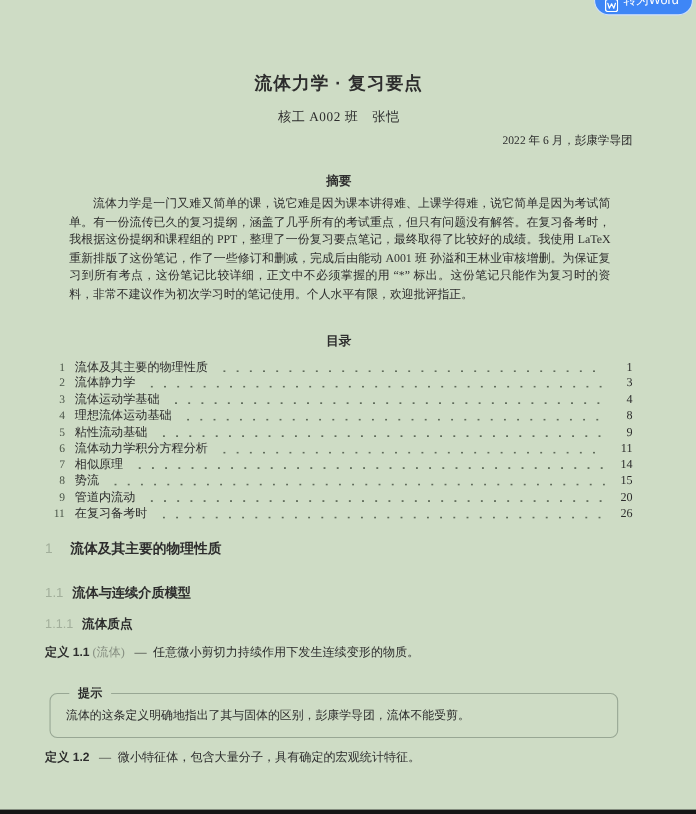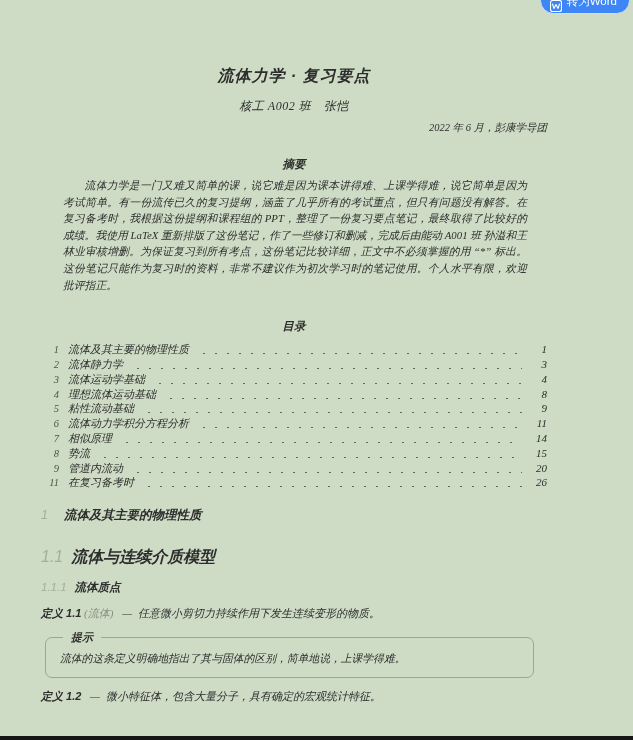--- a/index.html
+++ b/index.html
@@ -32,22 +32,21 @@
     font-family:"Liberation Sans", sans-serif;
     font-size:11.5px;
     line-height:24px;
     cursor:pointer;
   }
   .convert-btn .ic{
     display:inline-block; width:12px; height:12px; margin-bottom:5px;
   }
   .doc{
     position:absolute; inset:0;
-    padding:0 86px 0 41px;
-    font-style:italic;
+    padding:0 58px 0 41px;
   }
   .doc-title{
     margin-top:66px; text-align:center;
     font-family:"Liberation Sans", sans-serif;
     font-weight:bold; font-size:16px; letter-spacing:1px;
   }
   .doc-author{
     margin-top:11px; text-align:center; font-size:12px; letter-spacing:.5px;
   }
   .doc-date{
@@ -87,39 +86,39 @@
     margin-top:17px; text-align:left;
     font-family:"Liberation Sans", sans-serif;
     font-weight:bold; font-size:12.5px;
   }
   .section-heading .sec-num{
     color:var(--numgrey); font-weight:normal; margin-right:16px;
   }
   .subsection-heading{
     margin-top:23px;
     font-family:"Liberation Sans", sans-serif;
-    font-weight:bold; font-size:16px;
+    font-weight:bold; font-size:12px;
   }
   .subsubsection-heading{
     margin-top:12px;
     font-family:"Liberation Sans", sans-serif;
     font-weight:bold; font-size:11.5px;
   }
   .hnum{ color:var(--numgrey); font-weight:normal; margin-right:8px; }
   .definition{
     margin-top:10px; font-size:11px; line-height:16px;
   }
   .def-label{
     font-family:"Liberation Sans", sans-serif; font-weight:bold;
   }
   .def-paren{ color:var(--parengrey); }
   .def-dash{ margin:0 6px; }
   .hint-box{
     position:relative;
-    margin:16px 13px 0 4px;
+    margin:29px 13px 0 4px;
     border:1px solid var(--hintborder);
     border-radius:7px;
     padding:12px 14px 10px 14px;
   }
   .hint-title{
     position:absolute; top:-8px; left:17px;
     background:var(--bg); padding:0 8px;
     font-family:"Liberation Sans", sans-serif;
     font-weight:bold; font-size:11px;
   }
@@ -231,21 +230,21 @@
   </div>
 
   <div class="definition">
     <span class="def-label">定义 1.1</span>
     <span class="def-paren">(流体)</span>
     <span class="def-dash">—</span><span>任意微小剪切力持续作用下发生连续变形的物质。</span>
   </div>
 
   <div class="hint-box">
     <div class="hint-title">提示</div>
-    <div class="hint-text">流体的这条定义明确地指出了其与固体的区别，简单地说，上课学得难。</div>
+    <div class="hint-text">流体的这条定义明确地指出了其与固体的区别，彭康学导团，流体不能受剪。</div>
   </div>
 
 
   <div class="definition">
     <span class="def-label">定义 1.2</span>
     <span class="def-dash">—</span><span>微小特征体，包含大量分子，具有确定的宏观统计特征。</span>
   </div>
 
 </div>
 

